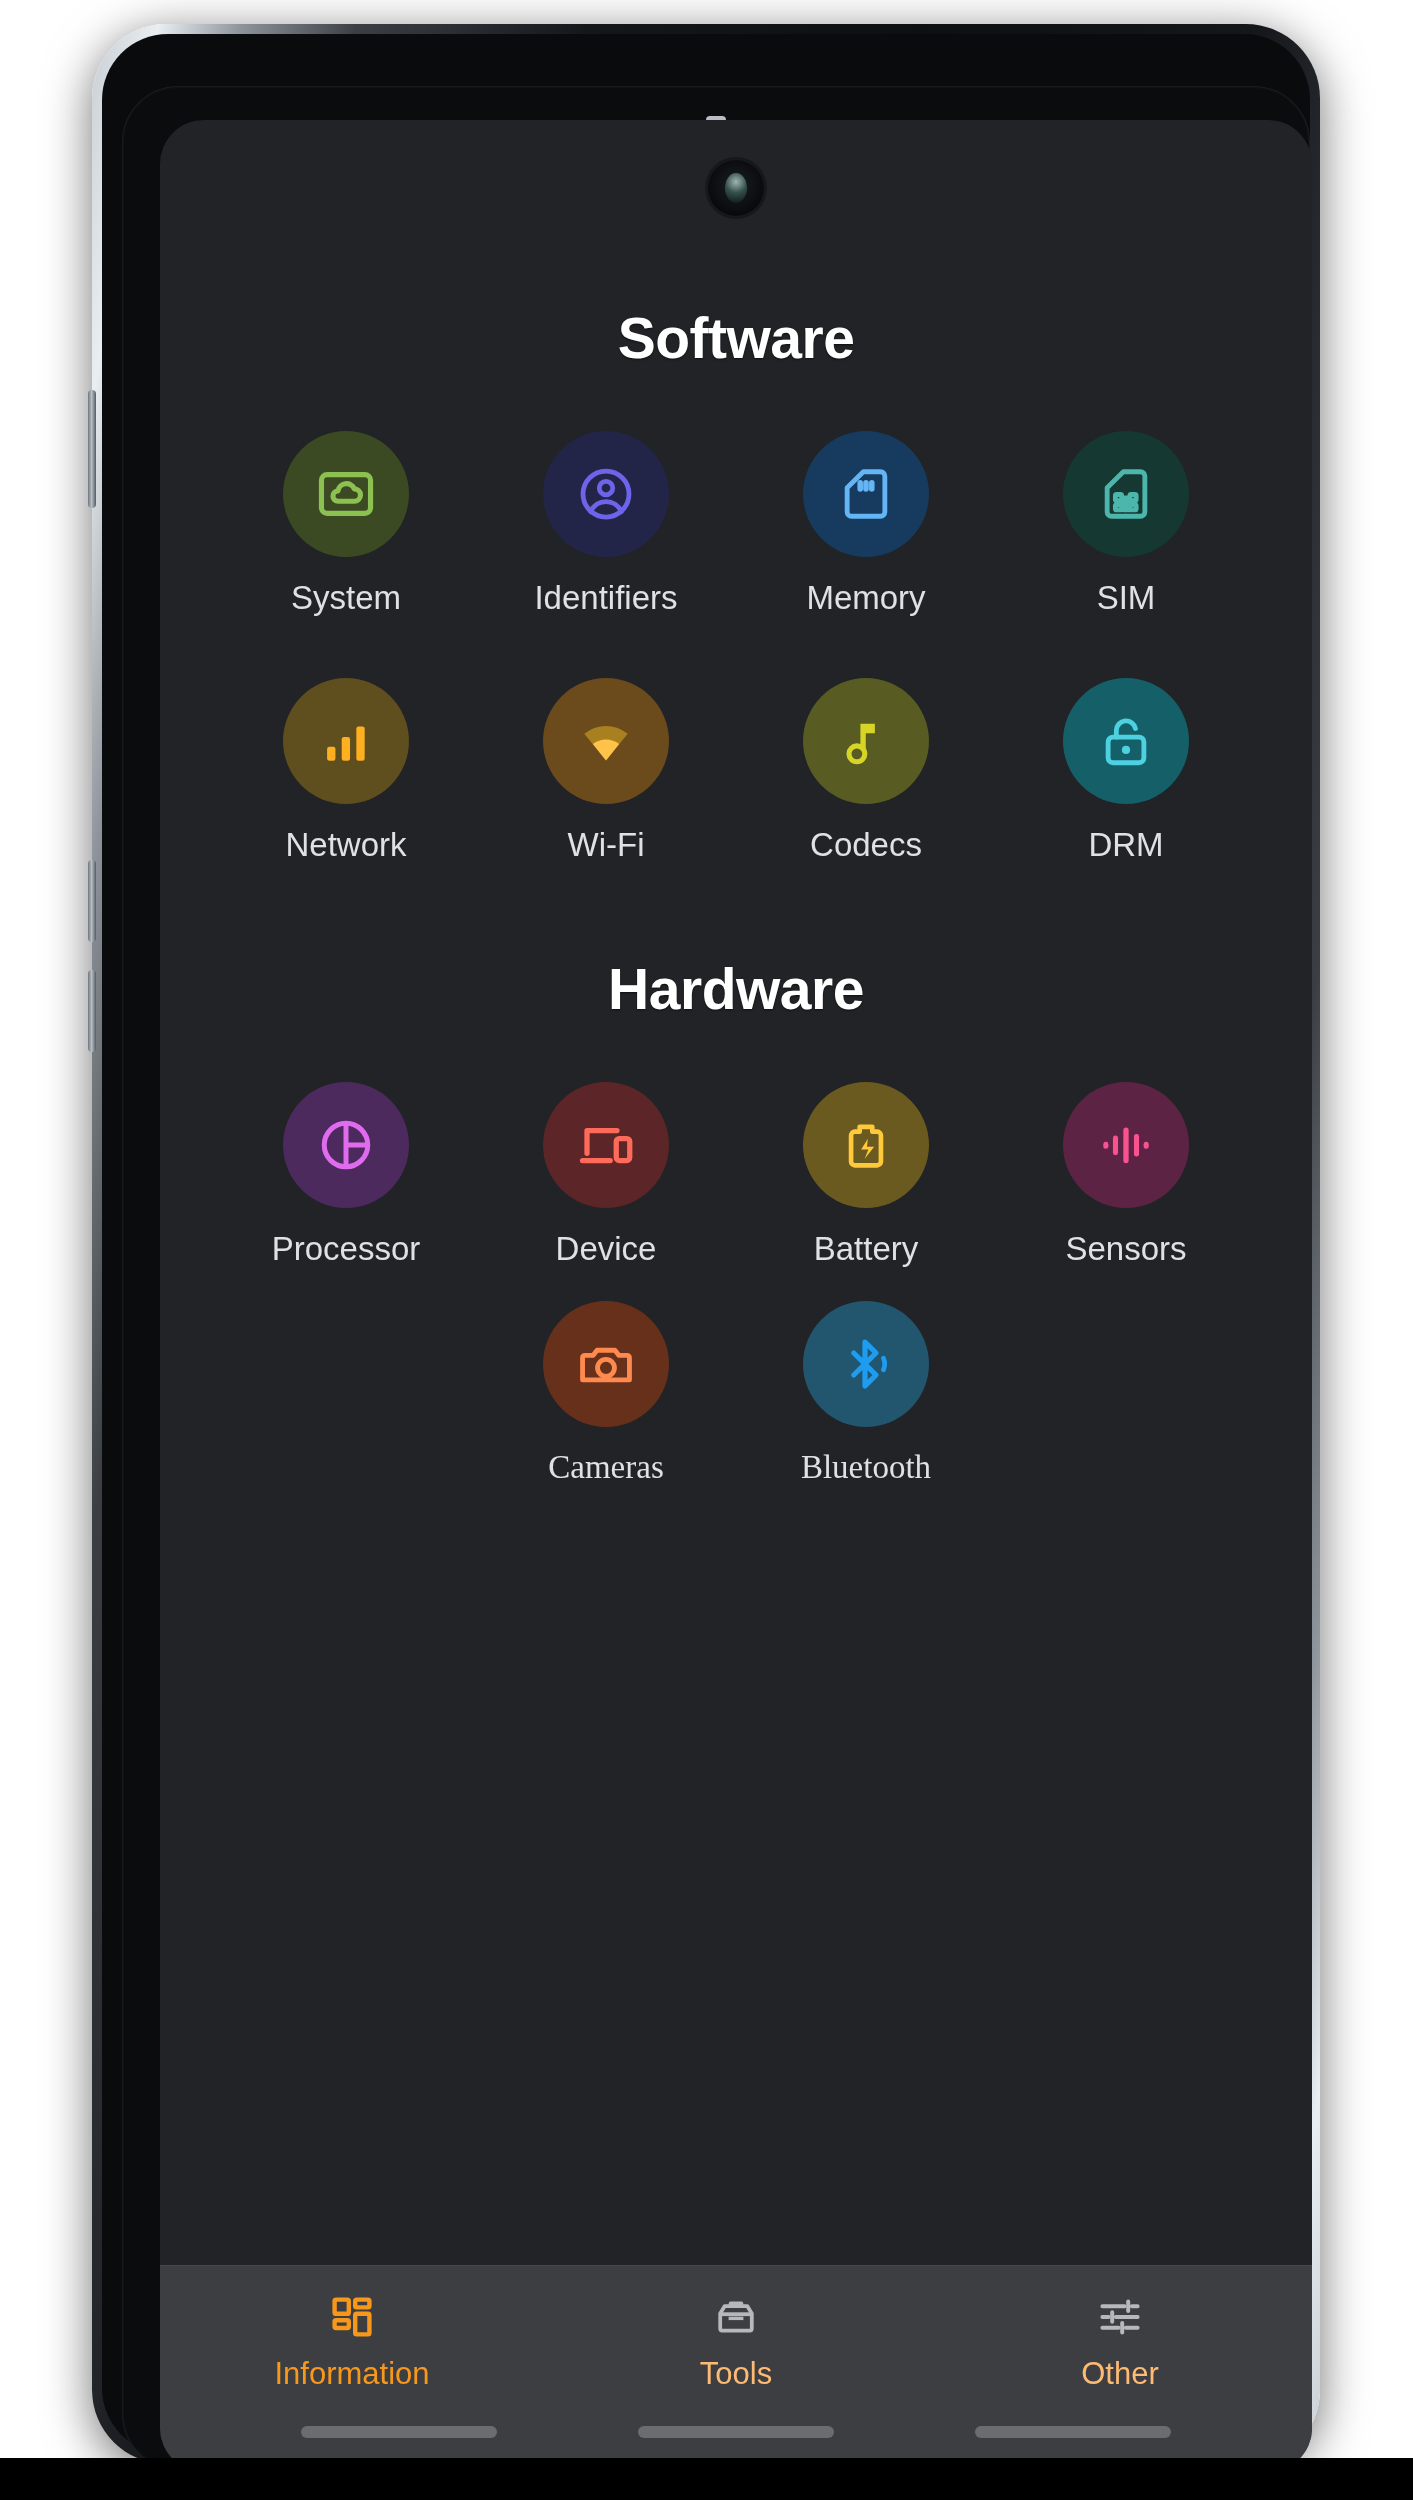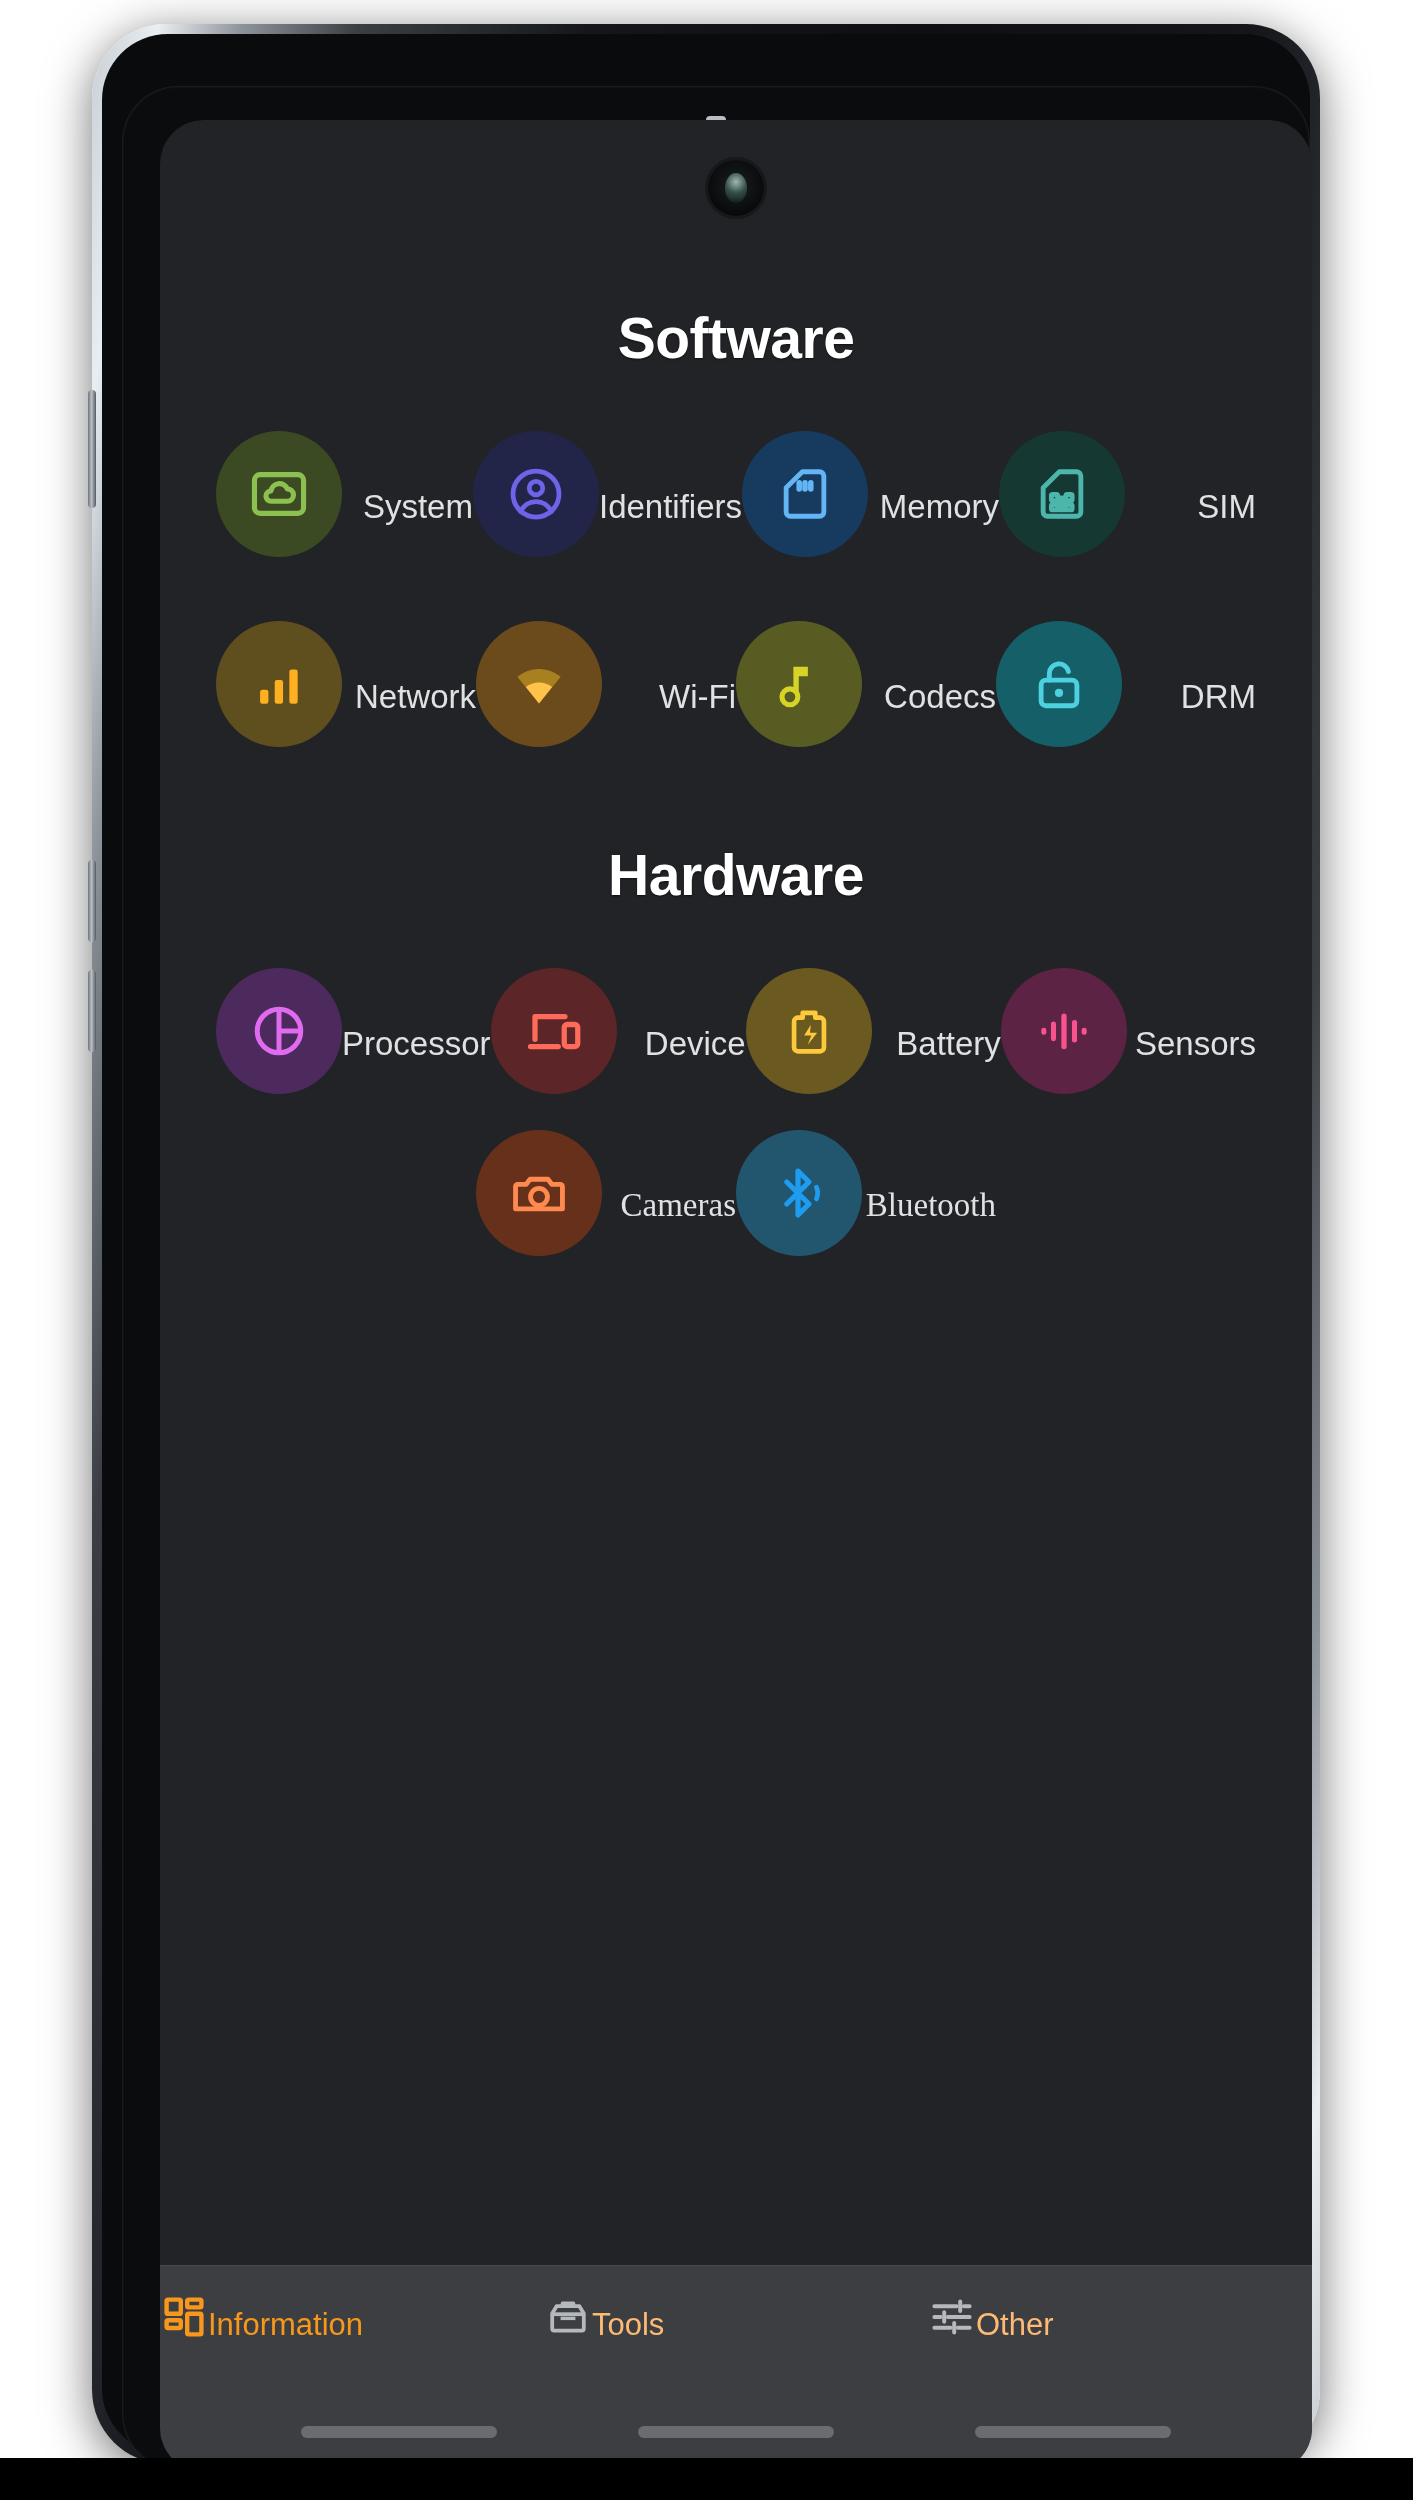--- a/index.html
+++ b/index.html
@@ -72,39 +72,39 @@
   }
   .st-software{margin-top:72px;}
   .st-hardware{margin-top:100px;}
 
   .grid{
     display:grid;grid-template-columns:repeat(4,1fr);
     padding:0 56px;margin-top:64px;row-gap:54px;
   }
   .grid.row-partial{grid-template-columns:repeat(4,1fr);margin-top:36px;font-family:Liberation Serif, serif;}
 
-  .tile{display:flex;align-items:center;cursor:pointer;justify-content:space-between;}
+  .tile{display:flex;flex-direction:column;align-items:center;cursor:pointer;justify-content:space-between;}
   .tile-circle{
     width:126px;height:126px;border-radius:50%;
     display:flex;align-items:center;justify-content:center;
   }
   .tile-label{
     margin-top:24px;color:#dfe1e3;font-size:33px;line-height:1;
     white-space:nowrap;
   }
   .tile svg{display:block;}
 
   
   .navbar{
     height:182px;background:#3c3e41;
     display:flex;align-items:flex-start;padding-top:24px;
     border-top:1px solid #45474a;
   }
   .nav-item{
-    flex:1;display:flex;flex-direction:row;align-items:center;cursor:pointer;
+    flex:1;display:flex;flex-direction:column;align-items:center;cursor:pointer;
   }
   .nav-icon{height:54px;display:flex;align-items:center;justify-content:center;}
   .nav-label{margin-top:14px;font-size:31px;line-height:1;}
   .nav-item.active .nav-label{color:#f7981d;}
   .nav-item .nav-label{color:#fdba74;}
 
   .gesture-row{
     position:absolute;left:0;bottom:34px;width:100%;
     display:flex;justify-content:space-around;padding:0 70px;box-sizing:border-box;
   }

